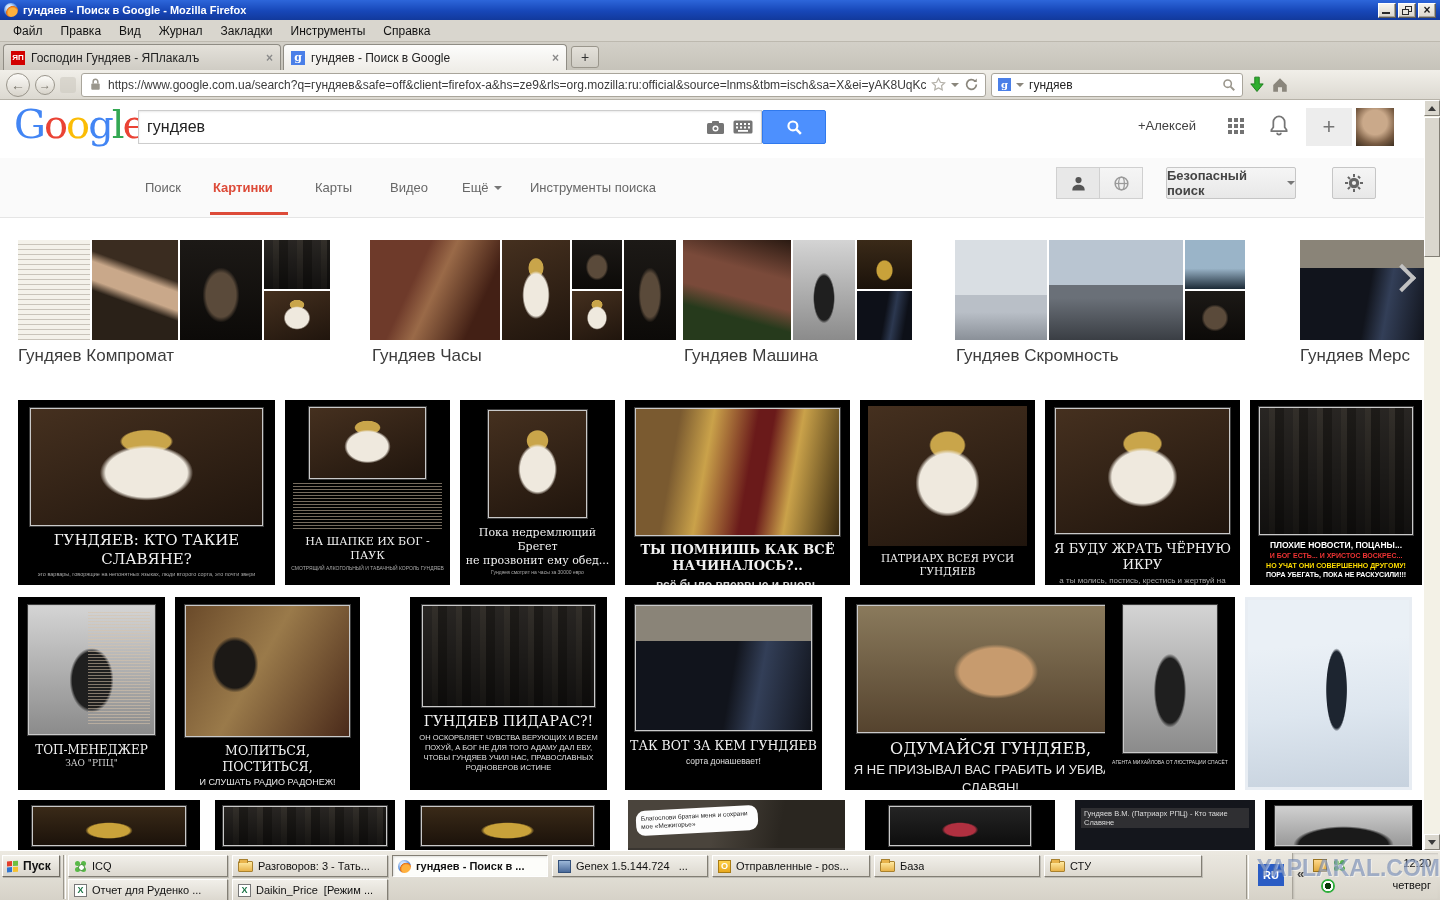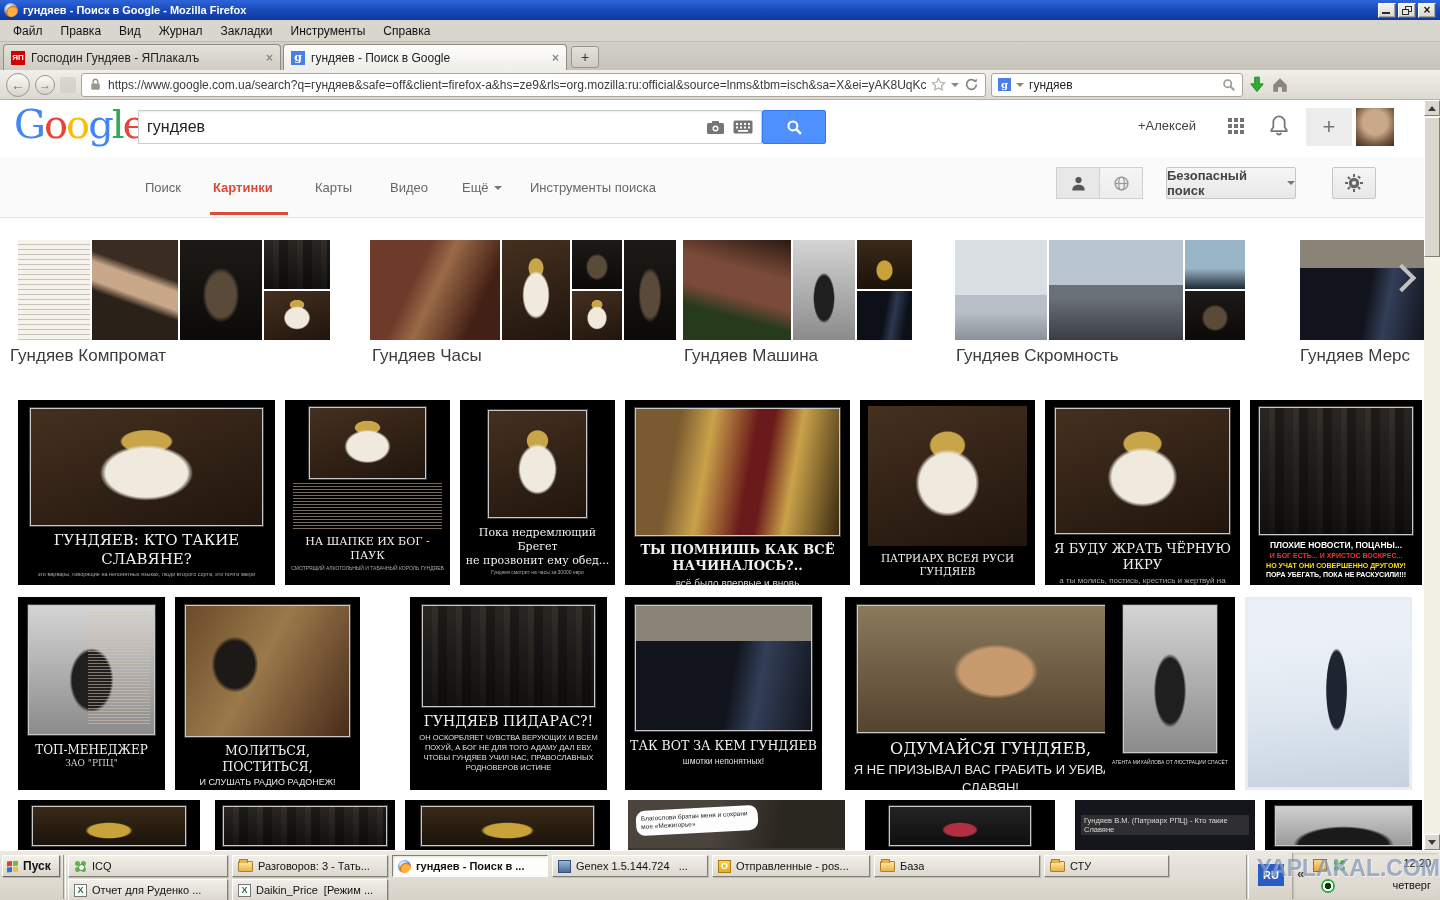--- a/index.html
+++ b/index.html
@@ -90,21 +90,21 @@
 .v-hair{background:radial-gradient(ellipse 60% 80% at 50% 100%,#1a1a1a 0 55%,rgba(0,0,0,0) 62%),linear-gradient(#cfcfcf,#9a9a9a)}
 .fake-lines{background:repeating-linear-gradient(180deg,rgba(215,195,170,.55) 0 1px,rgba(0,0,0,0) 1px 3px)}
 
 
 .meme{position:absolute;background:#000;overflow:hidden}
 .ph{border:1px solid #c9c9c9;outline:1px solid #3a3a3a}
 .cap{font-family:"DejaVu Serif",serif;color:#f0f0f0;text-align:center;line-height:1.25;padding:0 4px}
 .capsub{color:#a9a9a9;text-align:center;font-size:7px;line-height:1.35;padding:0 6px;margin-top:2px}
 .mline{font-weight:bold;text-align:center;font-size:8.5px;line-height:1.35}
 .bubble{position:absolute;left:8px;top:8px;width:122px;padding:4px 5px;background:#fdfdfd;border-radius:9px;font-size:6.5px;color:#222;line-height:1.3;transform:rotate(-3deg)}
-.r3head{font-size:7.5px;color:#ddd;background:rgba(70,70,70,.55);margin:15px 6px 0;padding:1px 3px}
+.r3head{font-size:7.5px;color:#ddd;background:rgba(70,70,70,.55);margin:8px 6px 0;padding:1px 3px}
 
 
 .scrollbar{position:absolute;right:0;top:0;width:16px;height:750px;background:#f3f1e6}
 .sb-btn{position:absolute;left:0;width:16px;height:16px;background:#dad7ce;border:1px solid #fff;border-right-color:#827f76;border-bottom-color:#827f76;display:flex;align-items:center;justify-content:center}
 .sb-thumb{position:absolute;left:0;top:17px;width:16px;height:140px;background:#dad7ce;border:1px solid #fff;border-right-color:#827f76;border-bottom-color:#827f76}
 .tri-u{width:0;height:0;border-left:4px solid transparent;border-right:4px solid transparent;border-bottom:5px solid #3a3a3a}
 .tri-d{width:0;height:0;border-left:4px solid transparent;border-right:4px solid transparent;border-top:5px solid #3a3a3a}
 
 
 .taskbar{position:absolute;left:0;top:850px;width:1440px;height:50px;background:linear-gradient(#ece9e1,#d6d2c8);border-top:1px solid #fff;z-index:50}
@@ -327,21 +327,21 @@
     <div class="cth v-plane" style="width:92px"></div>
     <div class="cth v-tarmac" style="width:134px"></div>
     <div class="cstack" style="width:60px">
         <div class="cth v-yacht"></div>
         <div class="cth v-dark"></div>
       </div>
   </div>
   <div class="cluster" style="left:1300px;width:124px">
     <div class="cth v-carcrowd" style="width:124px"></div>
   </div>
-  <div class="cluster-label" style="left:10px">Гундяев Компромат</div>
+  <div class="cluster-label" style="left:18px">Гундяев Компромат</div>
   <div class="cluster-label" style="left:372px">Гундяев Часы</div>
   <div class="cluster-label" style="left:684px">Гундяев Машина</div>
   <div class="cluster-label" style="left:956px">Гундяев Скромность</div>
   <div class="cluster-label" style="left:1300px;width:124px">Гундяев Мерс</div>
   <div class="rel-next"></div>
 
   <div class="meme" style="left:18px;top:300px;width:257px;height:185px">
     <div class="ph v-patr" style="height:118px;margin:8px 12px 5px"></div>
     <div class="cap" style="font-size:15px">ГУНДЯЕВ: КТО ТАКИЕ СЛАВЯНЕ?</div>
     <div class="capsub" style="font-size:5.5px">это варвары, говорящие на непонятных языках, люди второго сорта, это почти звери</div>
@@ -354,21 +354,21 @@
   </div>
   <div class="meme" style="left:460px;top:300px;width:155px;height:185px">
     <div class="ph v-patr" style="height:108px;margin:10px 28px 8px"></div>
     <div class="cap" style="font-size:11px">Пока недремлющий Брегет</div>
     <div class="cap" style="font-size:11px">не прозвонит ему обед...</div>
     <div class="capsub" style="font-size:5px">Гундяев смотрит на часы за 30000 евро</div>
   </div>
   <div class="meme" style="left:625px;top:300px;width:225px;height:185px">
     <div class="ph v-room" style="height:128px;margin:8px 10px 6px;background:linear-gradient(100deg,#7a5a30 0 20%,#caa24a 35%,#6a1a1a 55% 62%,#caa24a 75%,#3a2a10)"></div>
     <div class="cap" style="font-size:13px;font-weight:bold">ТЫ ПОМНИШЬ КАК ВСЁ НАЧИНАЛОСЬ?..</div>
-    <div class="capsub" style="font-size:10px;color:#d8d8d8;font-weight:normal">всё было впервые и вновь</div>
+    <div class="capsub" style="font-size:12px;color:#d8d8d8;font-weight:bold">всё было впервые и вновь</div>
   </div>
   <div class="meme" style="left:860px;top:300px;width:175px;height:185px">
     <div class="ph v-patr" style="height:140px;margin:6px 8px 6px;border:none;outline:none"></div>
     <div class="cap" style="font-size:10.5px">ПАТРИАРХ ВСЕЯ РУСИ ГУНДЯЕВ</div>
   </div>
   <div class="meme" style="left:1045px;top:300px;width:195px;height:185px">
     <div class="ph v-patr" style="height:126px;margin:8px 10px 7px"></div>
     <div class="cap" style="font-size:13px">Я БУДУ ЖРАТЬ ЧЁРНУЮ ИКРУ</div>
     <div class="capsub" style="font-size:8px">а ты молись, постись, крестись и жертвуй на храм</div>
   </div>
@@ -393,21 +393,21 @@
     <div class="capsub" style="font-size:9px;color:#e8e8e8">И СЛУШАТЬ РАДИО РАДОНЕЖ!</div>
   </div>
   <div class="meme" style="left:410px;top:497px;width:197px;height:193px">
     <div class="ph v-crowd" style="height:102px;margin:8px 12px 6px"></div>
     <div class="cap" style="font-size:14px">ГУНДЯЕВ ПИДАРАС?!</div>
     <div class="capsub" style="font-size:7.5px;color:#e0e0e0">ОН ОСКОРБЛЯЕТ ЧУВСТВА ВЕРУЮЩИХ И ВСЕМ ПОХУЙ, А БОГ НЕ ДЛЯ ТОГО АДАМУ ДАЛ ЕВУ, ЧТОБЫ ГУНДЯЕВ УЧИЛ НАС, ПРАВОСЛАВНЫХ РОДНОВЕРОВ ИСТИНЕ</div>
   </div>
   <div class="meme" style="left:625px;top:497px;width:197px;height:193px">
     <div class="ph v-carcrowd" style="height:126px;margin:8px 10px 7px"></div>
     <div class="cap" style="font-size:12.5px">ТАК ВОТ ЗА КЕМ ГУНДЯЕВ</div>
-    <div class="capsub" style="font-size:8.5px;color:#e0e0e0">шмотки непонятных!</div>
+    <div class="capsub" style="font-size:8.5px;color:#e0e0e0">сорта донашевает!</div>
   </div>
   <div class="meme" style="left:845px;top:497px;width:291px;height:193px">
     <div class="ph v-jesus" style="height:128px;margin:8px 12px 6px"></div>
     <div class="cap" style="font-size:16px">ОДУМАЙСЯ ГУНДЯЕВ,</div>
     <div class="capsub" style="font-size:13px;color:#e8e8e8">Я НЕ ПРИЗЫВАЛ ВАС ГРАБИТЬ И УБИВАТЬ СЛАВЯН!</div>
   </div>
   <div class="meme" style="left:1105px;top:497px;width:130px;height:193px">
     <div class="ph v-bw" style="height:148px;margin:8px 18px 6px"></div>
     <div class="capsub" style="font-size:5px;color:#dcdcdc">АГЕНТА МИХАЙЛОВА ОТ ЛЮСТРАЦИИ СПАСЁТ</div>
   </div>
@@ -460,21 +460,21 @@
     <span>Пуск</span>
   </div>
   <div class="tb-sep" style="left:63px"></div>
 
   <div class="tb-btn" style="left:68px;top:4px;width:160px"><span class="icq"></span><span class="tb-label">ICQ</span></div>
   <div class="tb-btn" style="left:232px;top:4px;width:156px"><span class="fold"></span><span class="tb-label">Разговоров: 3 - Тать...</span></div>
   <div class="tb-btn active" style="left:392px;top:4px;width:156px"><span class="fx-icon" style="width:13px;height:13px"></span><span class="tb-label">гундяев - Поиск в ...</span></div>
   <div class="tb-btn" style="left:552px;top:4px;width:156px"><span class="gnx"></span><span class="tb-label">Genex 1.5.144.724   ...</span></div>
   <div class="tb-btn" style="left:712px;top:4px;width:158px"><span class="olk">O</span><span class="tb-label">Отправленные - pos...</span></div>
   <div class="tb-btn" style="left:874px;top:4px;width:166px"><span class="fold"></span><span class="tb-label">База</span></div>
-  <div class="tb-btn" style="left:1044px;top:4px;width:125px"><span class="fold"></span><span class="tb-label">СТУ</span></div>
+  <div class="tb-btn" style="left:1044px;top:4px;width:158px"><span class="fold"></span><span class="tb-label">СТУ</span></div>
 
   <div class="tb-btn" style="left:68px;top:28px;width:160px"><span class="xls">X</span><span class="tb-label">Отчет для Руденко ...</span></div>
   <div class="tb-btn" style="left:232px;top:28px;width:156px"><span class="xls">X</span><span class="tb-label">Daikin_Price  [Режим ...</span></div>
 
   <div class="tb-sep" style="left:1246px"></div>
   <div class="lang">RU</div>
   <div class="tray">
     <span class="chev">«</span>
     <span class="tr-mail"></span>
     <span class="icq tr-icq"></span>

